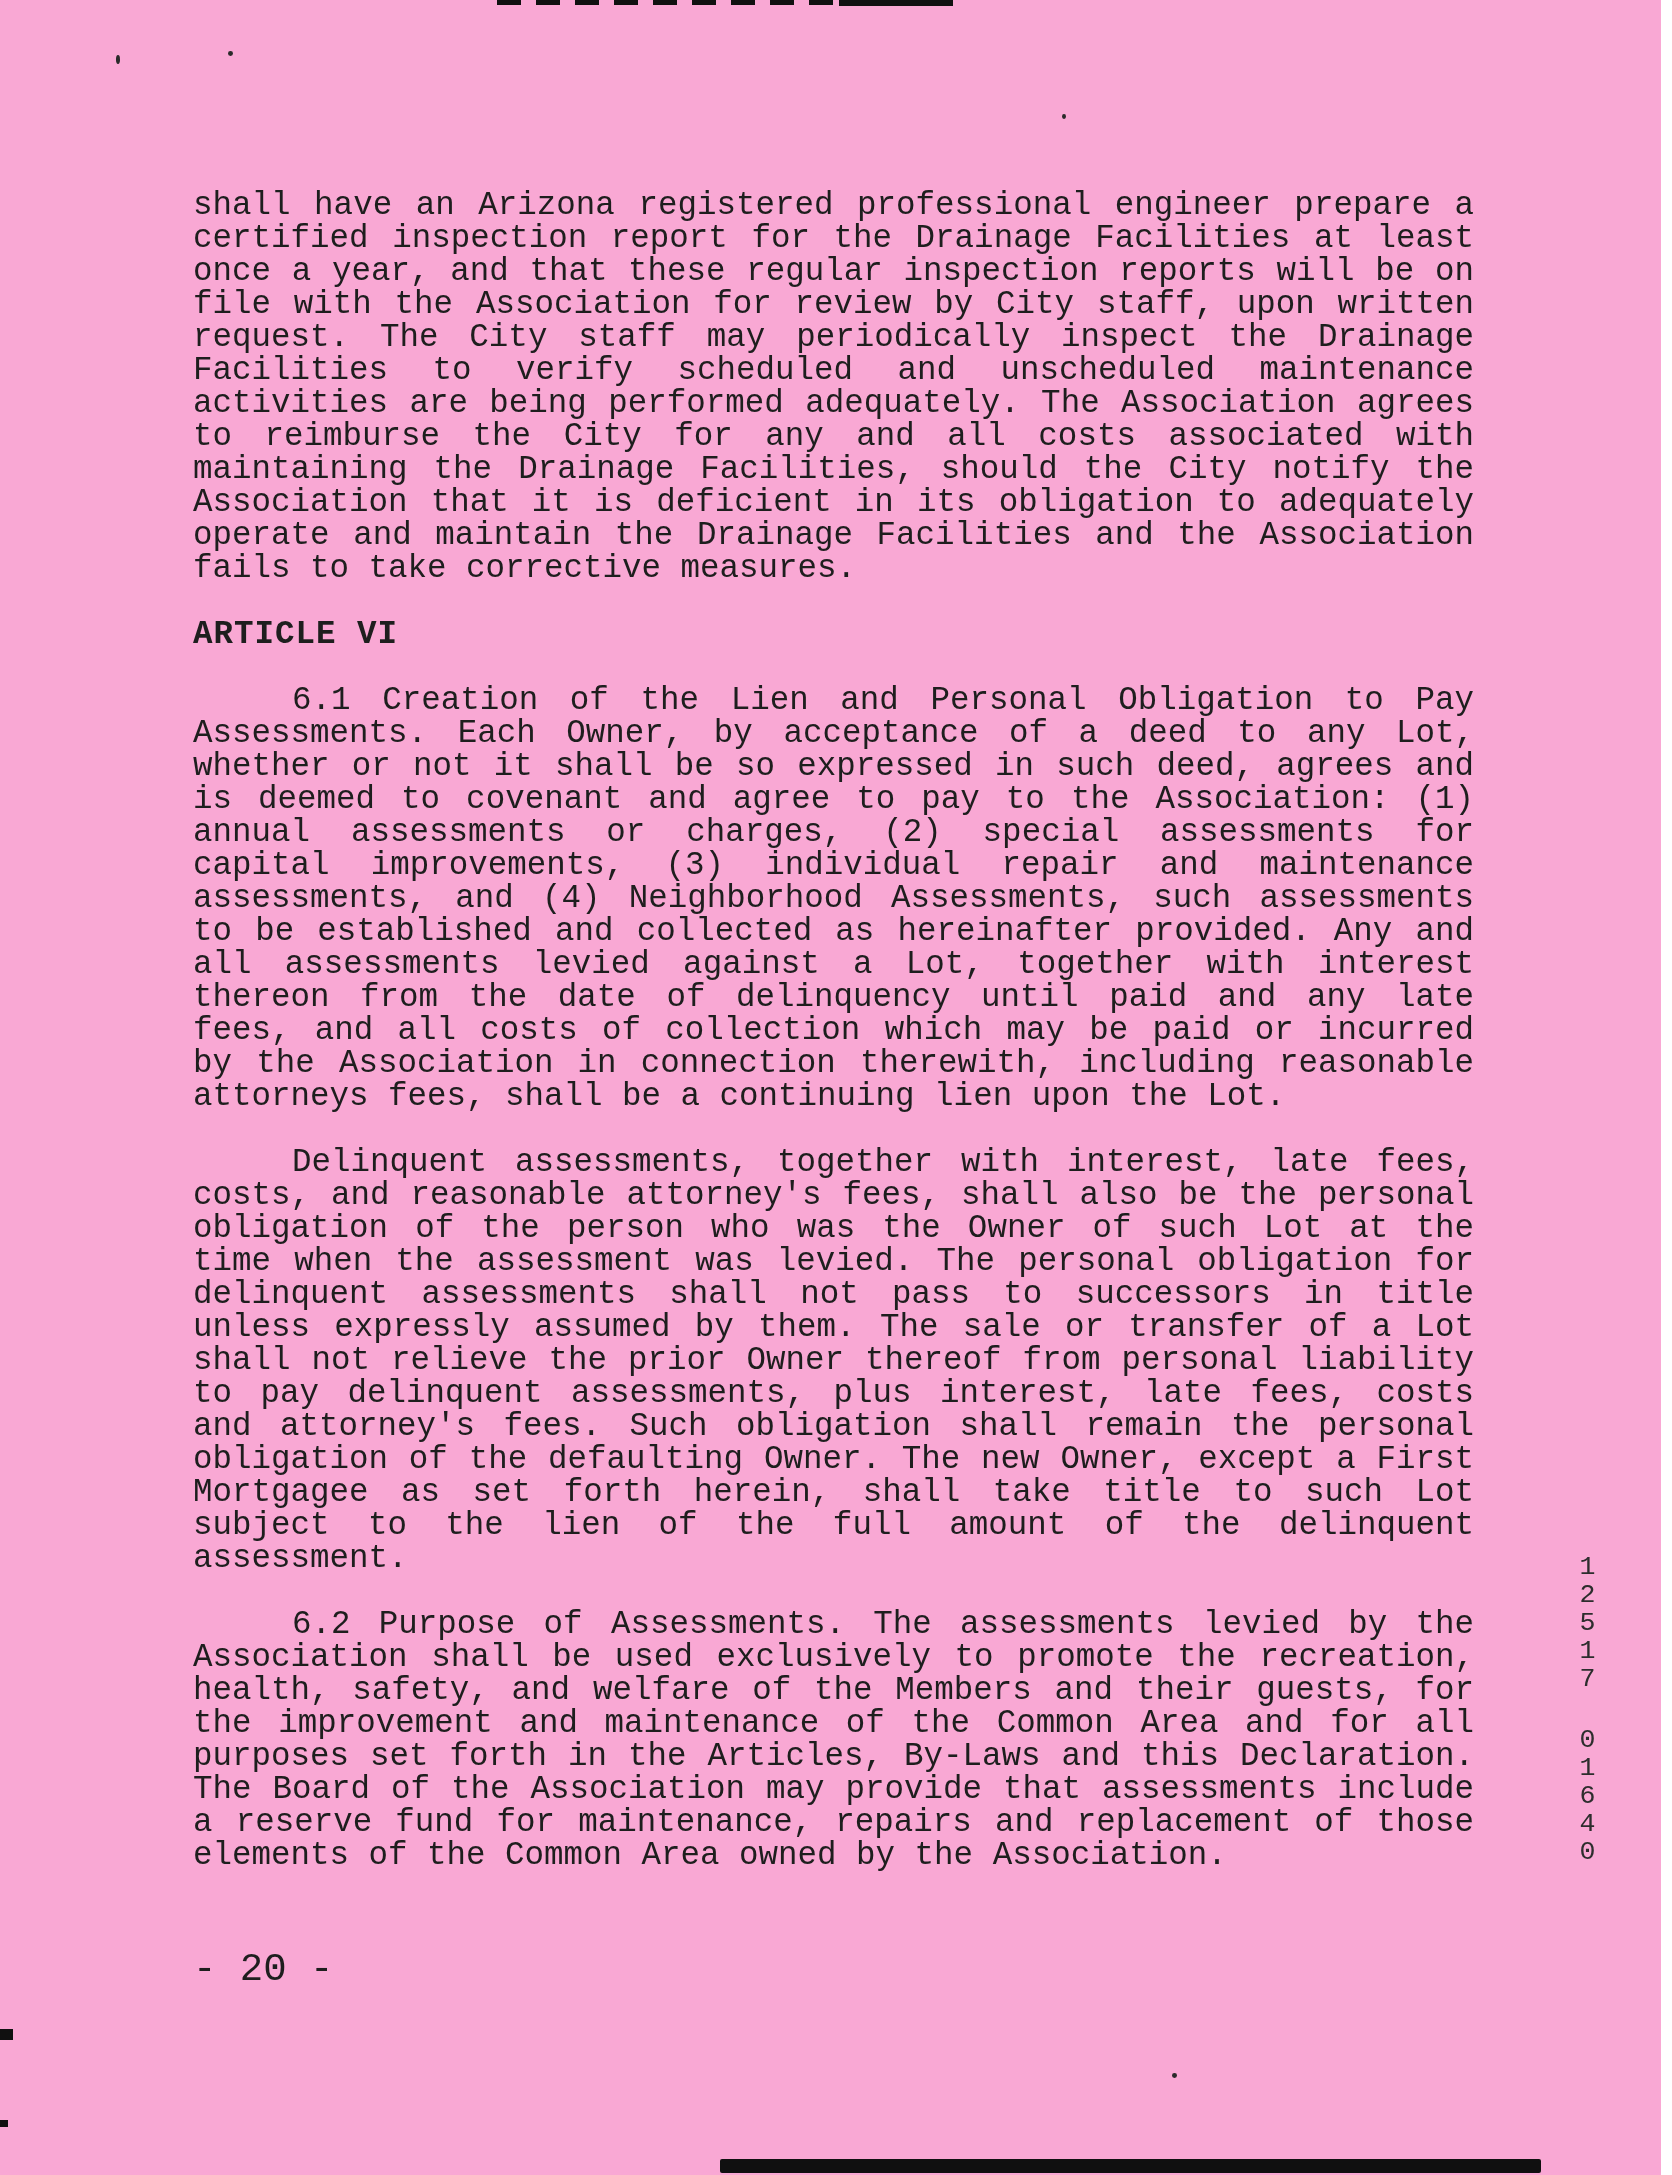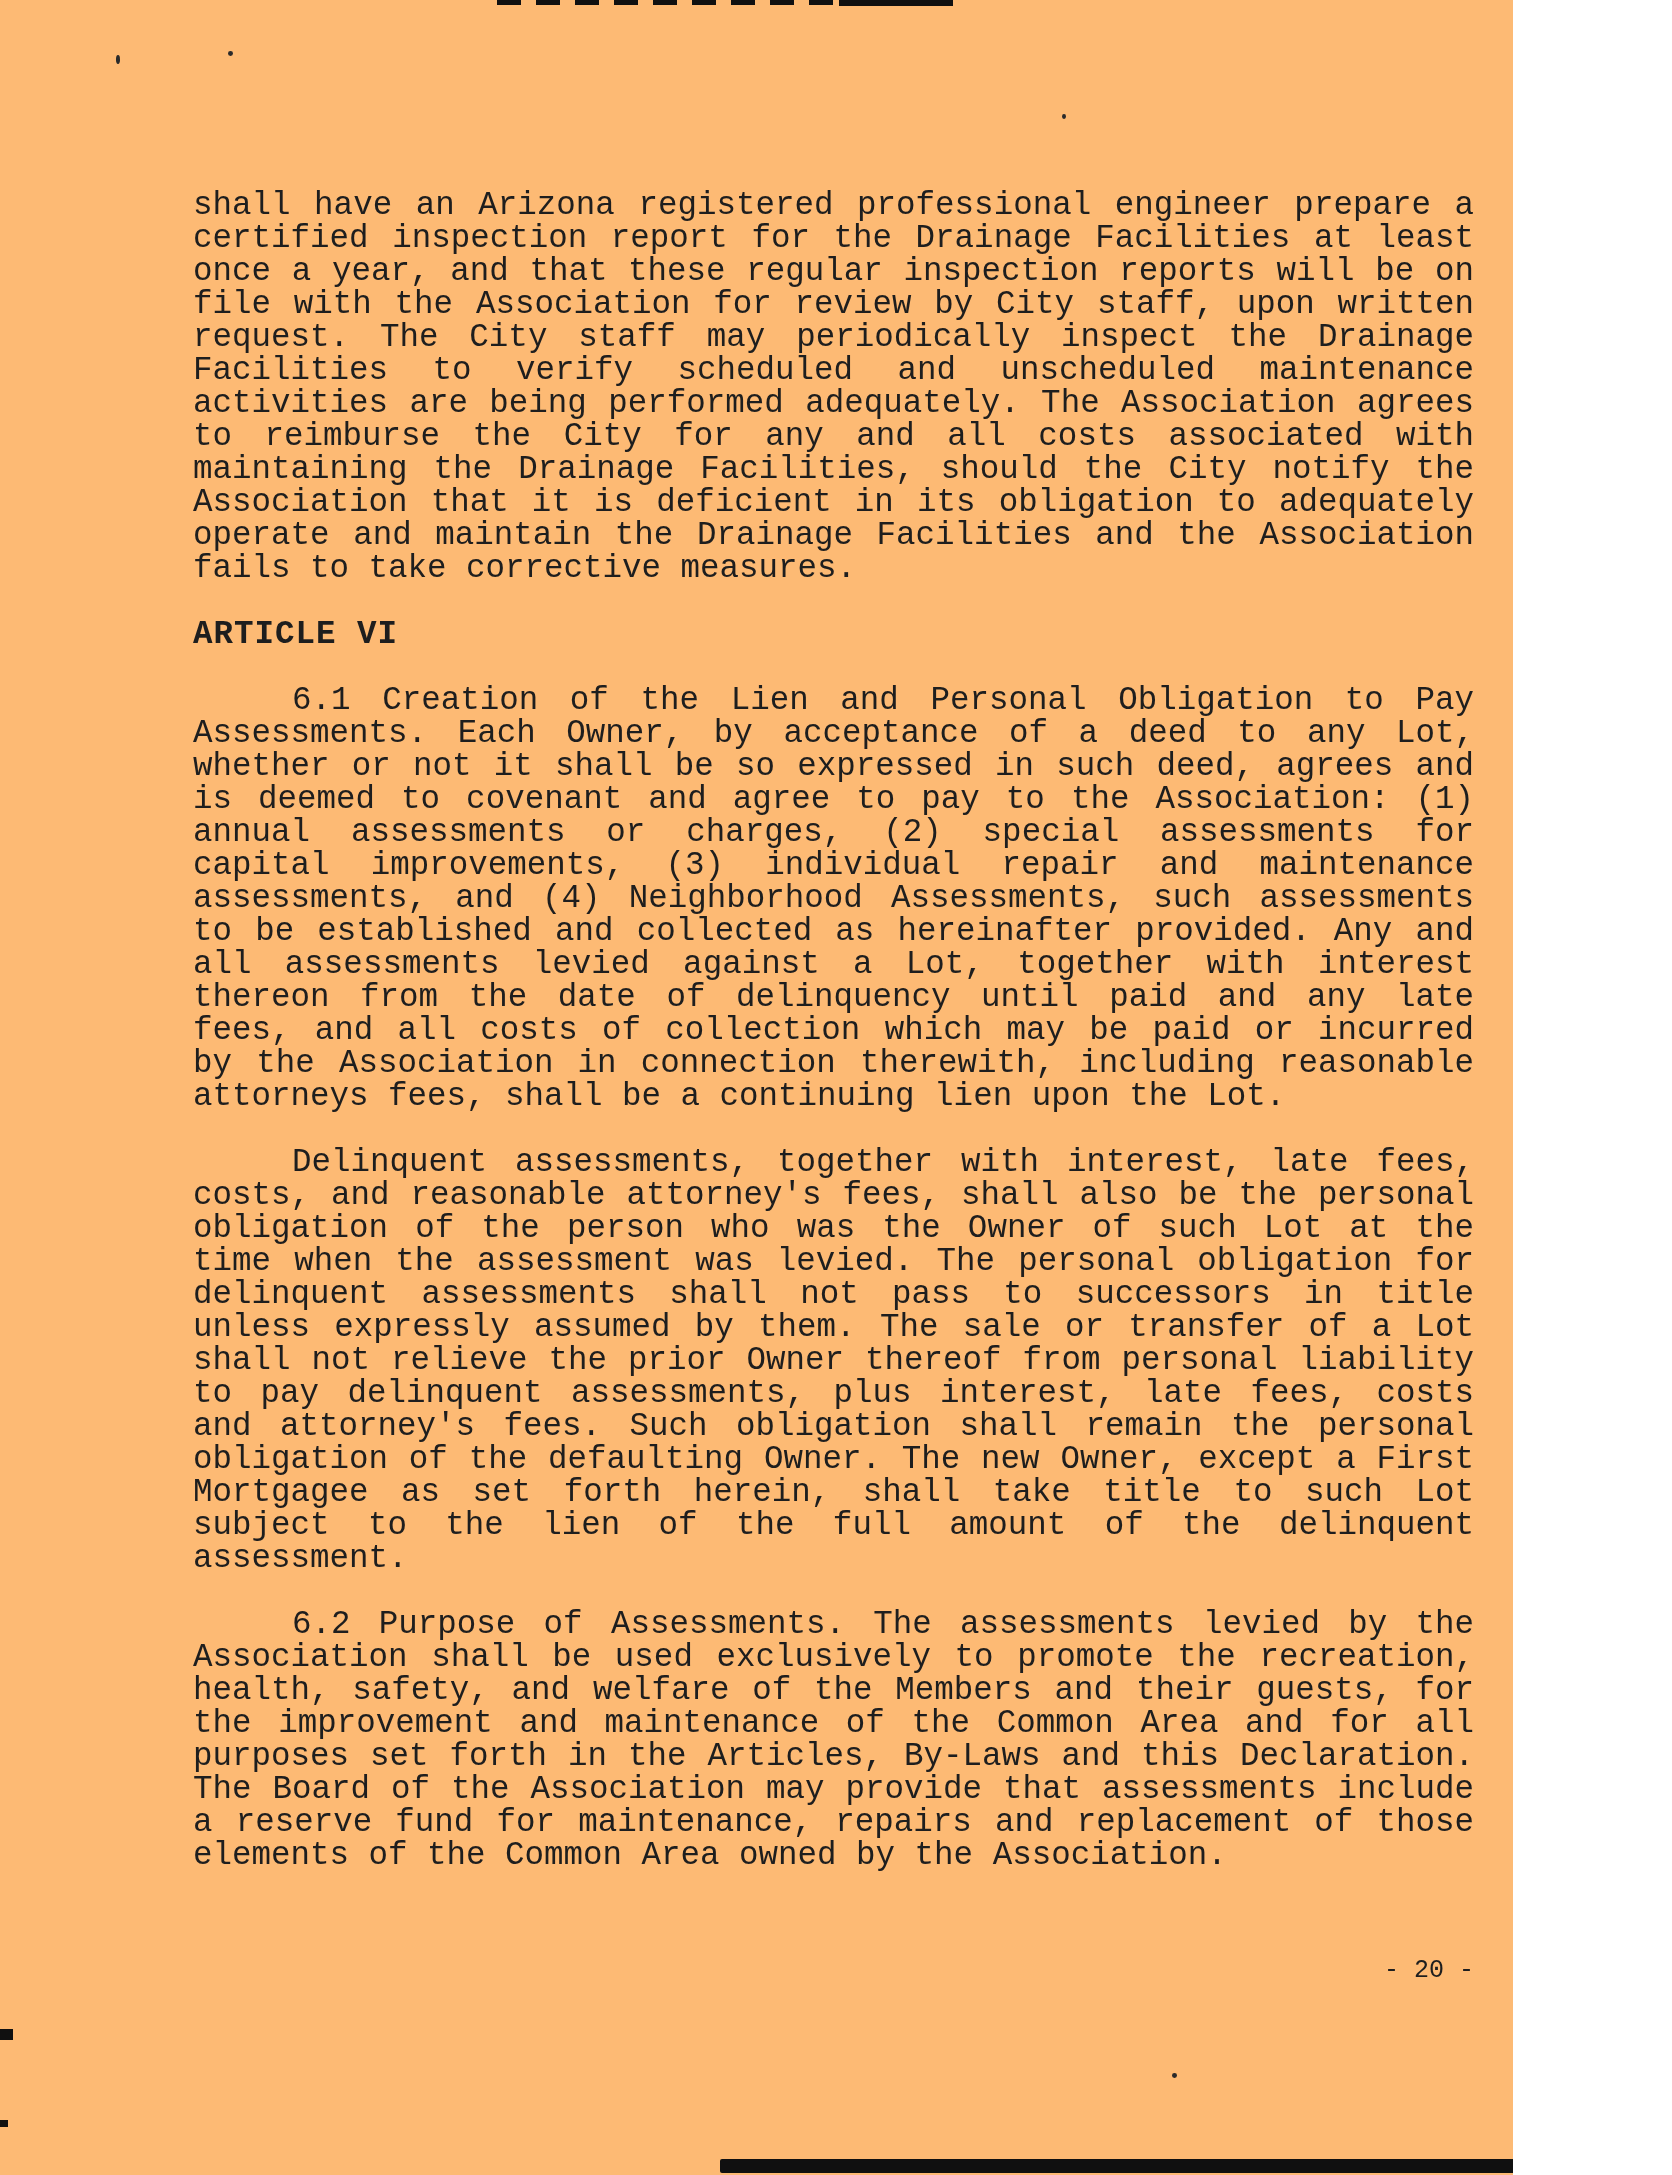--- a/index.html
+++ b/index.html
@@ -2,23 +2,23 @@
 <html><head>
 <meta charset="utf-8">
 <style>
   html, body {
     margin: 0;
     padding: 0;
     background: #ffffff;
   }
   .page {
     position: relative;
-    width: 1513px;
+    width: 1661px;
     height: 2175px;
-    background: #fdba74;
+    background: #f9a8d4;
     overflow: hidden;
     font-family: "Liberation Mono", "DejaVu Sans Mono", monospace;
     color: #1e1e1e;
   }
   .content {
     position: absolute;
     left: 193px;
     top: 189px;
     width: 1281px;
     font-size: 32.5px;
@@ -38,22 +38,22 @@
     letter-spacing: 1px;
   }
   .lead-bold {
     font-weight: normal;
   }
   .page-number {
     position: absolute;
     left: 193px;
     top: 1954px;
     width: 1281px;
-    text-align: right;
-    font-size: 25px;
+    text-align: left;
+    font-size: 39px;
     line-height: 33px;
   }
   .stamp {
     position: absolute;
     left: 1574px;
     top: 1552px;
     display: flex;
     flex-direction: column;
     gap: 33px;
     color: #2d2d2d;

